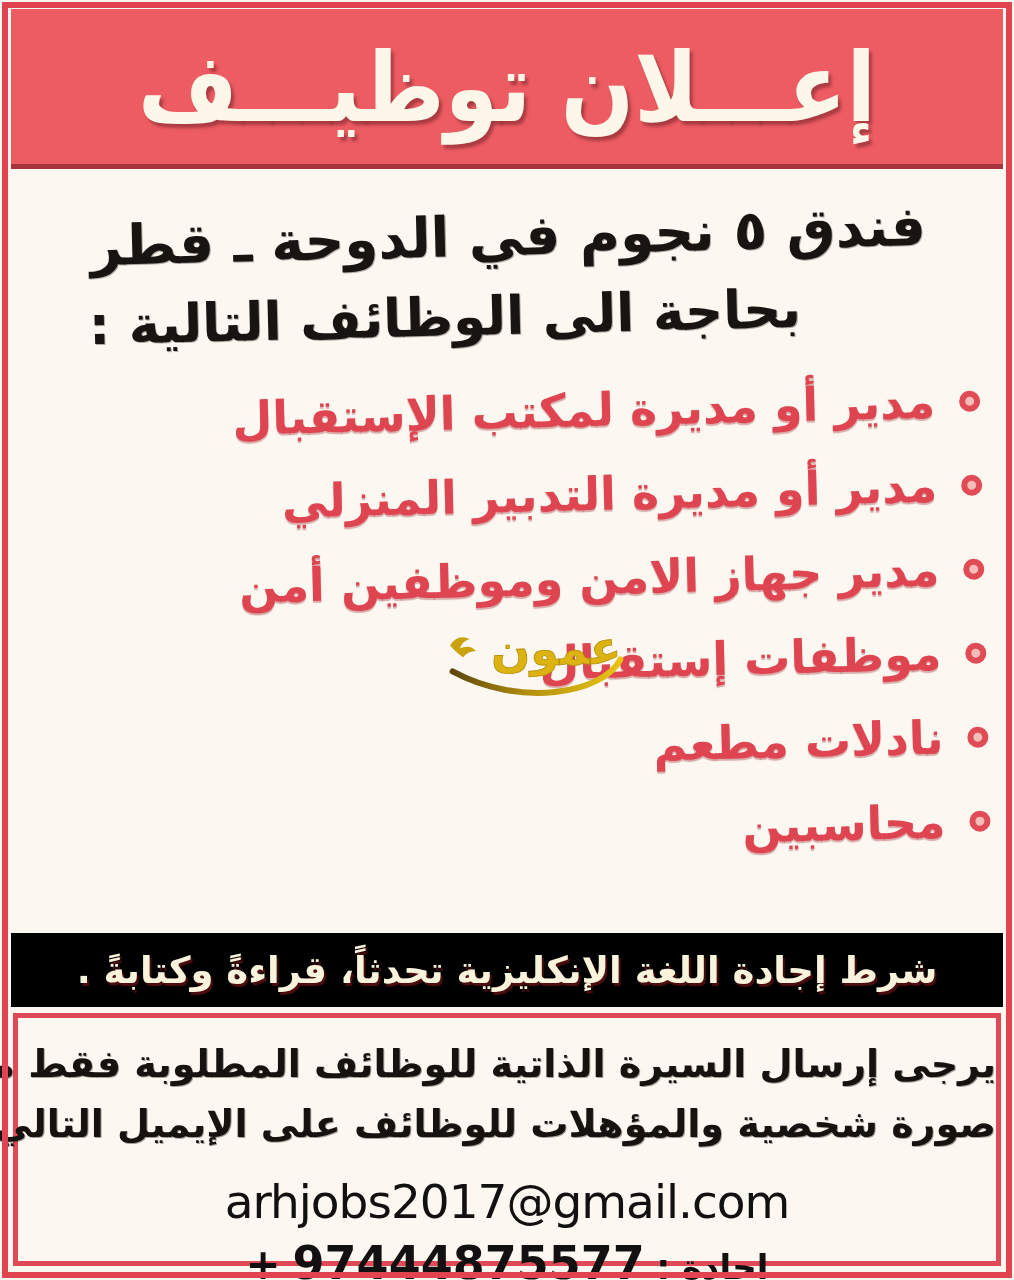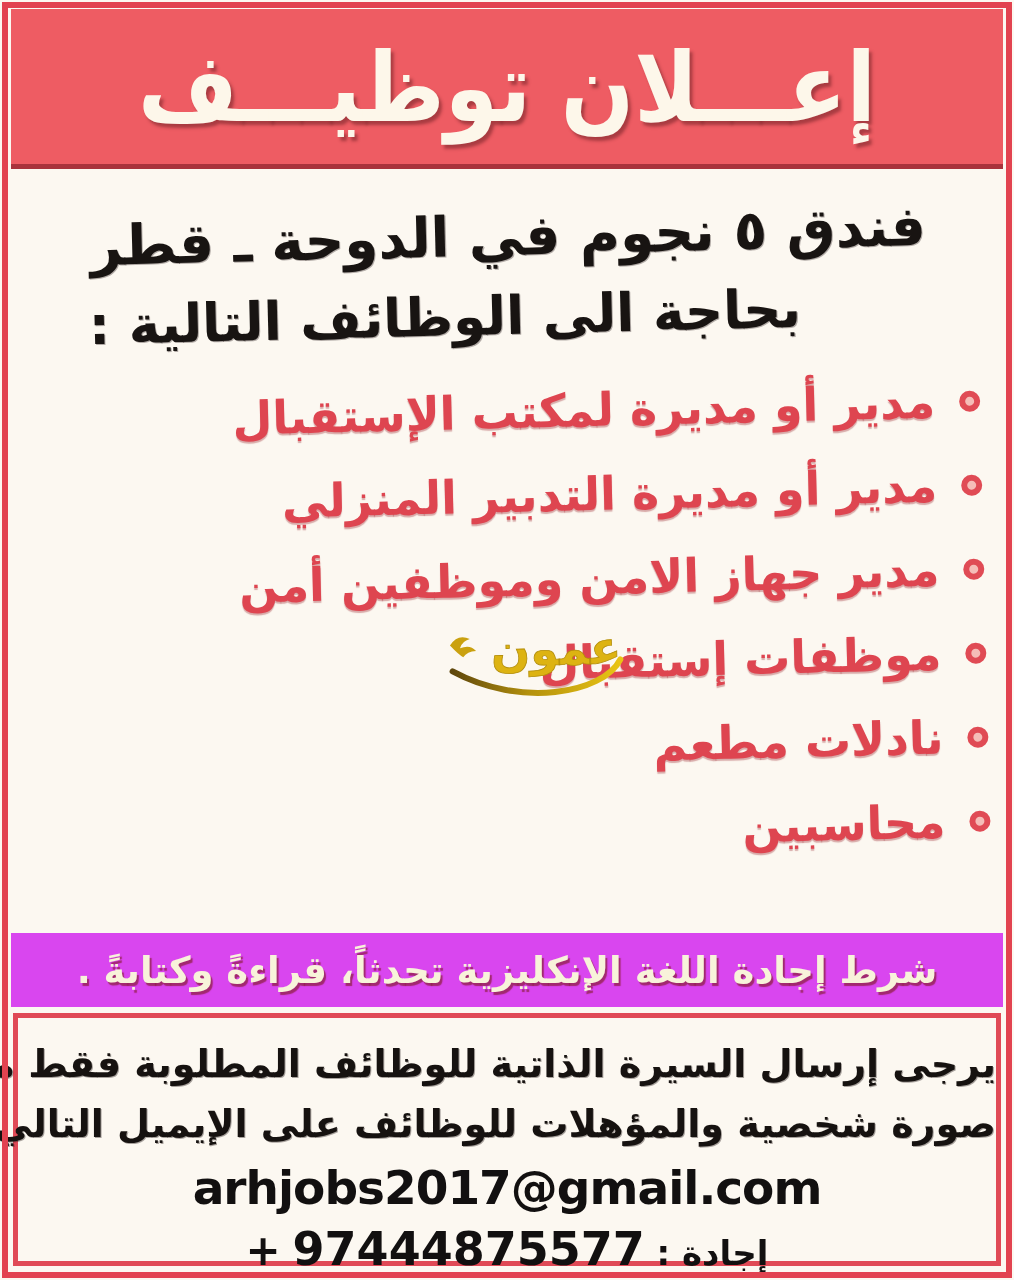--- a/index.html
+++ b/index.html
@@ -78,21 +78,21 @@
   
   .watermark {
     position:absolute; top:408px; left:412px;
     width:200px; height:104px;
     z-index:5;
     pointer-events:none;
   }
   
   .strip {
     position:absolute; top:933px; left:11px; right:11px; height:74px;
-    background:#d946ef;
+    background:#000000;
     display:flex; align-items:center; justify-content:center;
     direction:rtl;
   }
   .strip p {
     color:#f8f3da;
     font-size:37px;
     font-weight:bold;
     white-space:nowrap;
     text-shadow:2px 3px 1px rgba(125,22,25,.6);
   }
@@ -107,25 +107,25 @@
   .contact .msg {
     color:#161210;
     font-weight:bold;
     font-size:38px;
     line-height:60px;
     white-space:nowrap;
     text-shadow:1px 1px 0 rgba(40,30,30,.4);
   }
   .contact .email {
     direction:ltr;
-    font-weight:bold;
+    font-weight:normal;
     font-size:47px;
     letter-spacing:-1px;
     color:#121010;
-    margin-top:6px;
+    margin-top:20px;
     line-height:56px;
   }
   .contact .fax {
     margin-top:6px;
     font-weight:bold;
     color:#121010;
     font-size:34px;
     white-space:nowrap;
   }
   .contact .fax .num {

